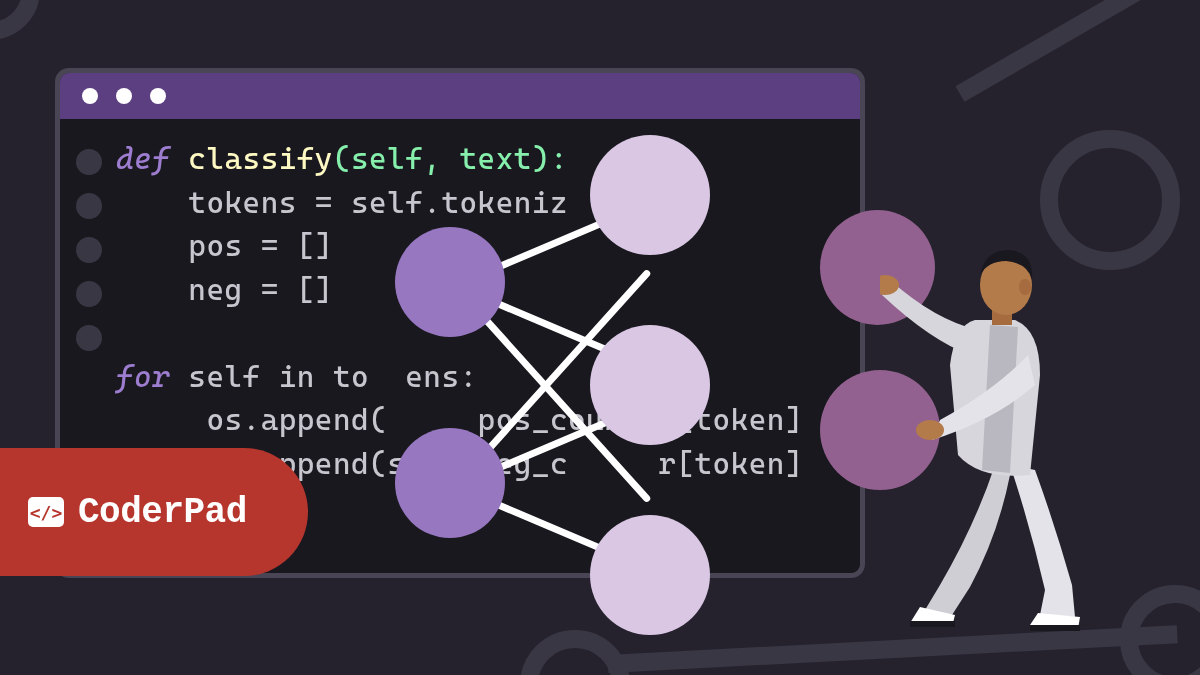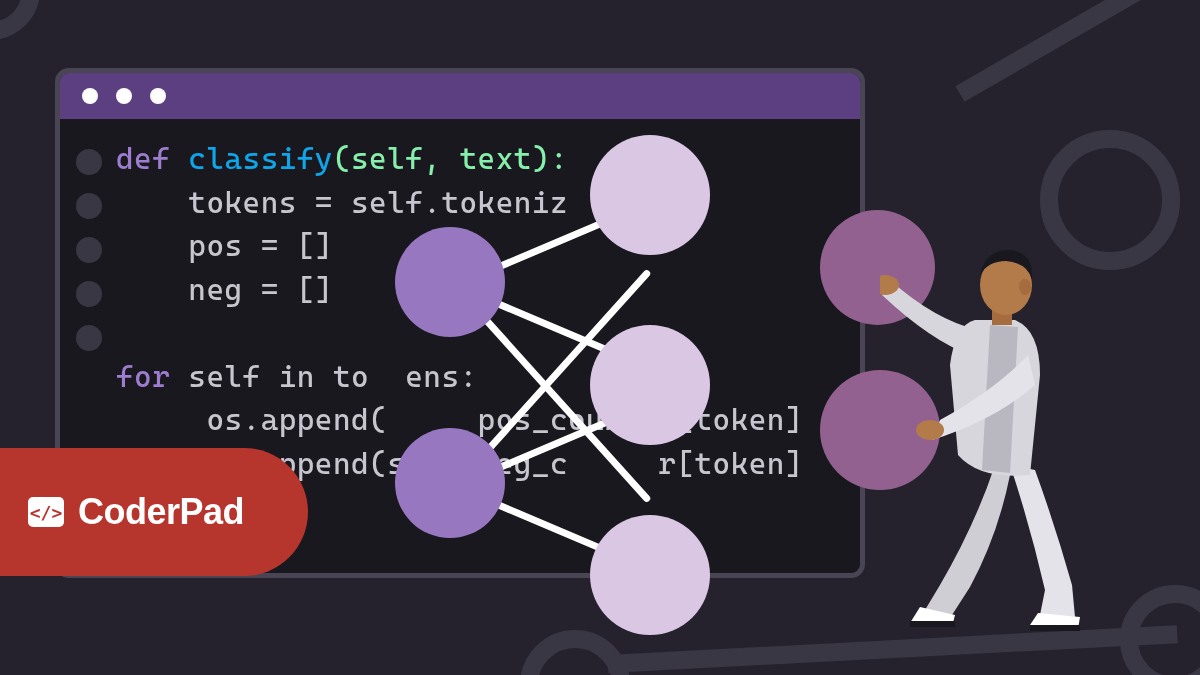--- a/index.html
+++ b/index.html
@@ -68,22 +68,22 @@
 }
 .code {
   font-family: ui-monospace, "SF Mono", "Cascadia Code", Consolas, monospace;
   font-size: 30px;
   line-height: 1.45;
   color: #c7c6cf;
   padding-left: 56px;
   white-space: pre;
   letter-spacing: 0.5px;
 }
-.kw { color: #9d7dcf; }
-.fn { color: #0ea5e9; }
+.kw { color: #9d7dcf; font-style: italic; }
+.fn { color: #fef9c3; }
 .pt { color: #86efac; }
 
 
 .net-edge {
   position: absolute;
   background: #fff;
   height: 7px;
   transform-origin: left center;
   z-index: 3;
   border-radius: 4px;
@@ -127,21 +127,21 @@
   justify-content: center;
 }
 .badge-icon-inner {
   color: #b6362e;
   font-weight: 800;
   font-size: 18px;
   font-family: monospace;
 }
 .badge-text {
   color: #fff;
-  font-family: Liberation Sans, sans-serif;
+  font-family: Liberation Mono, monospace;
   font-size: 36px;
   font-weight: 700;
   letter-spacing: -0.5px;
 }
 </style>
 </head>
 <body>
 
 <div class="bg-circle" style="width:140px;height:140px;right:20px;top:130px;"></div>
 <div class="bg-circle" style="width:110px;height:110px;right:-30px;bottom:-20px;"></div>

